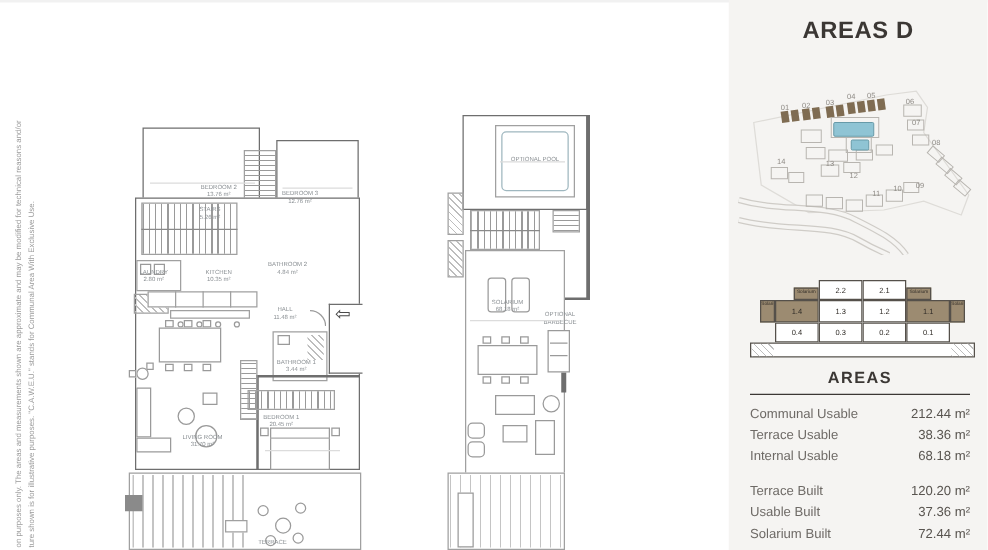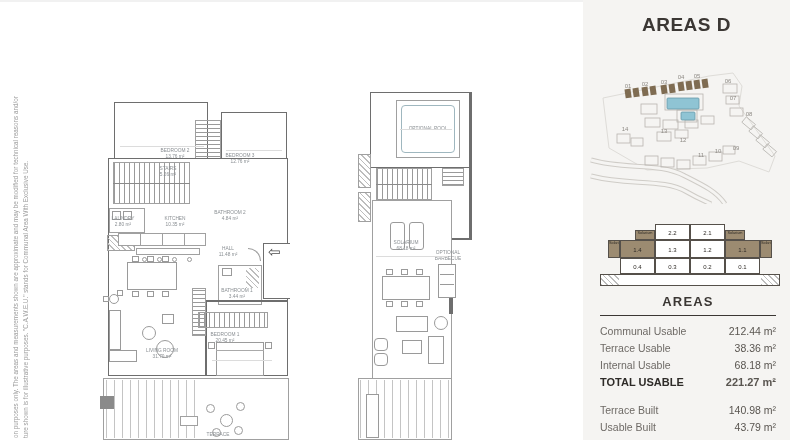--- a/index.html
+++ b/index.html
@@ -358,33 +358,29 @@
       <span class="val">212.44 m²</span>
     </div>
     <div class="arow">
       <span>Terrace Usable</span>
       <span class="val">38.36 m²</span>
     </div>
     <div class="arow">
       <span>Internal Usable</span>
       <span class="val">68.18 m²</span>
     </div>
-    <div class="arow total">
-      <span>TOTAL USABLE</span>
-      <span class="val">221.27 m²</span>
-    </div>
 
     <div class="ggap"></div>
 
     <div class="arow">
       <span>Terrace Built</span>
-      <span class="val">140.98 m²</span>
+      <span class="val">120.20 m²</span>
     </div>
     <div class="arow">
       <span>Usable Built</span>
-      <span class="val">43.79 m²</span>
+      <span class="val">37.36 m²</span>
     </div>
     <div class="arow">
       <span>Solarium Built</span>
       <span class="val">72.44 m²</span>
     </div>
   </div>
 </aside>
 
 </body></html>

